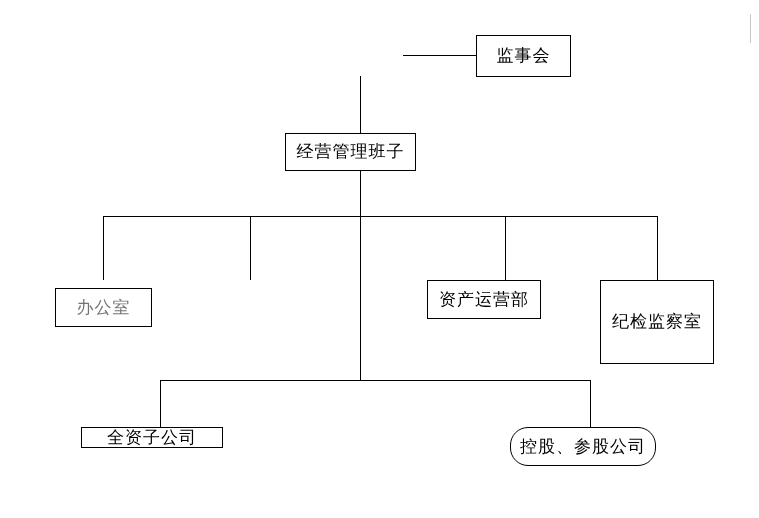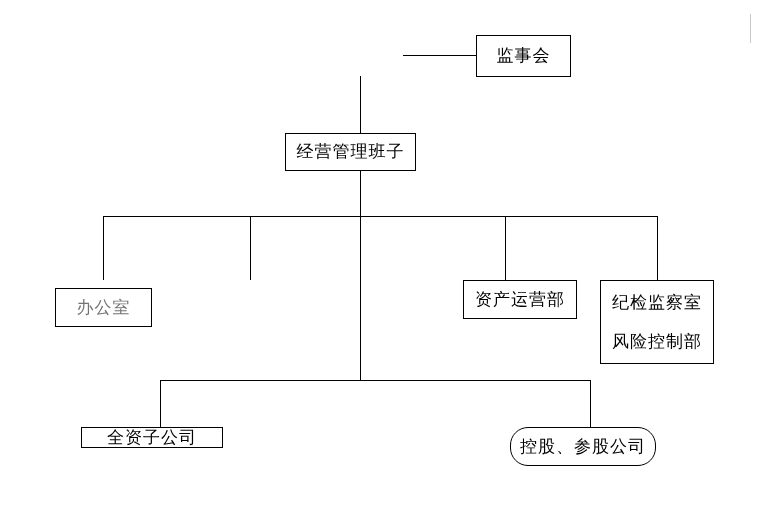--- a/index.html
+++ b/index.html
@@ -77,26 +77,25 @@
     <div class="edge-artifact" style="left: 750px; top: 14px; height: 29px; background: rgb(200, 200, 200);"></div>
     <div class="node-box" style="left: 285px; top: 133px; width: 131px; height: 38px; border-color: rgb(0, 0, 0); color: rgb(0, 0, 0);">
       <span class="node-line">经营管理班子</span>
     </div>
     <div class="node-box" style="left: 476px; top: 35px; width: 95px; height: 42px; border-color: rgb(0, 0, 0); color: rgb(0, 0, 0);">
       <span class="node-line">监事会</span>
     </div>
     <div class="node-box" style="left: 55px; top: 288px; width: 97px; height: 39px; border-color: rgb(0, 0, 0); color: #737373;">
       <span class="node-line">办公室</span>
     </div>
-    <div class="node-box" style="left: 427px; top: 280px; width: 114px; height: 39px; border-color: rgb(0, 0, 0); color: rgb(0, 0, 0); margin-left: 36px;">
+    <div class="node-box" style="left: 427px; top: 280px; width: 114px; height: 39px; border-color: rgb(0, 0, 0); color: rgb(0, 0, 0);">
       <span class="node-line">资产运营部</span>
     </div>
     <div class="node-box two-line" style="left: 600px; top: 280px; width: 114px; height: 84px; border-color: rgb(0, 0, 0); color: rgb(0, 0, 0);">
       <span class="node-line">纪检监察室</span>
-      <span class="node-line">风险控制部</span>
     </div>
     <div class="node-box" style="left: 81px; top: 427px; width: 142px; height: 21px; border-color: rgb(0, 0, 0); color: rgb(0, 0, 0);">
       <span class="node-line">全资子公司</span>
     </div>
     <div class="node-box" style="left: 510px; top: 427px; width: 146px; height: 39px; border-color: rgb(0, 0, 0); color: rgb(0, 0, 0); border-radius: 18px;">
       <span class="node-line">控股、参股公司</span>
     </div>
   </div>
 
 </body></html>

